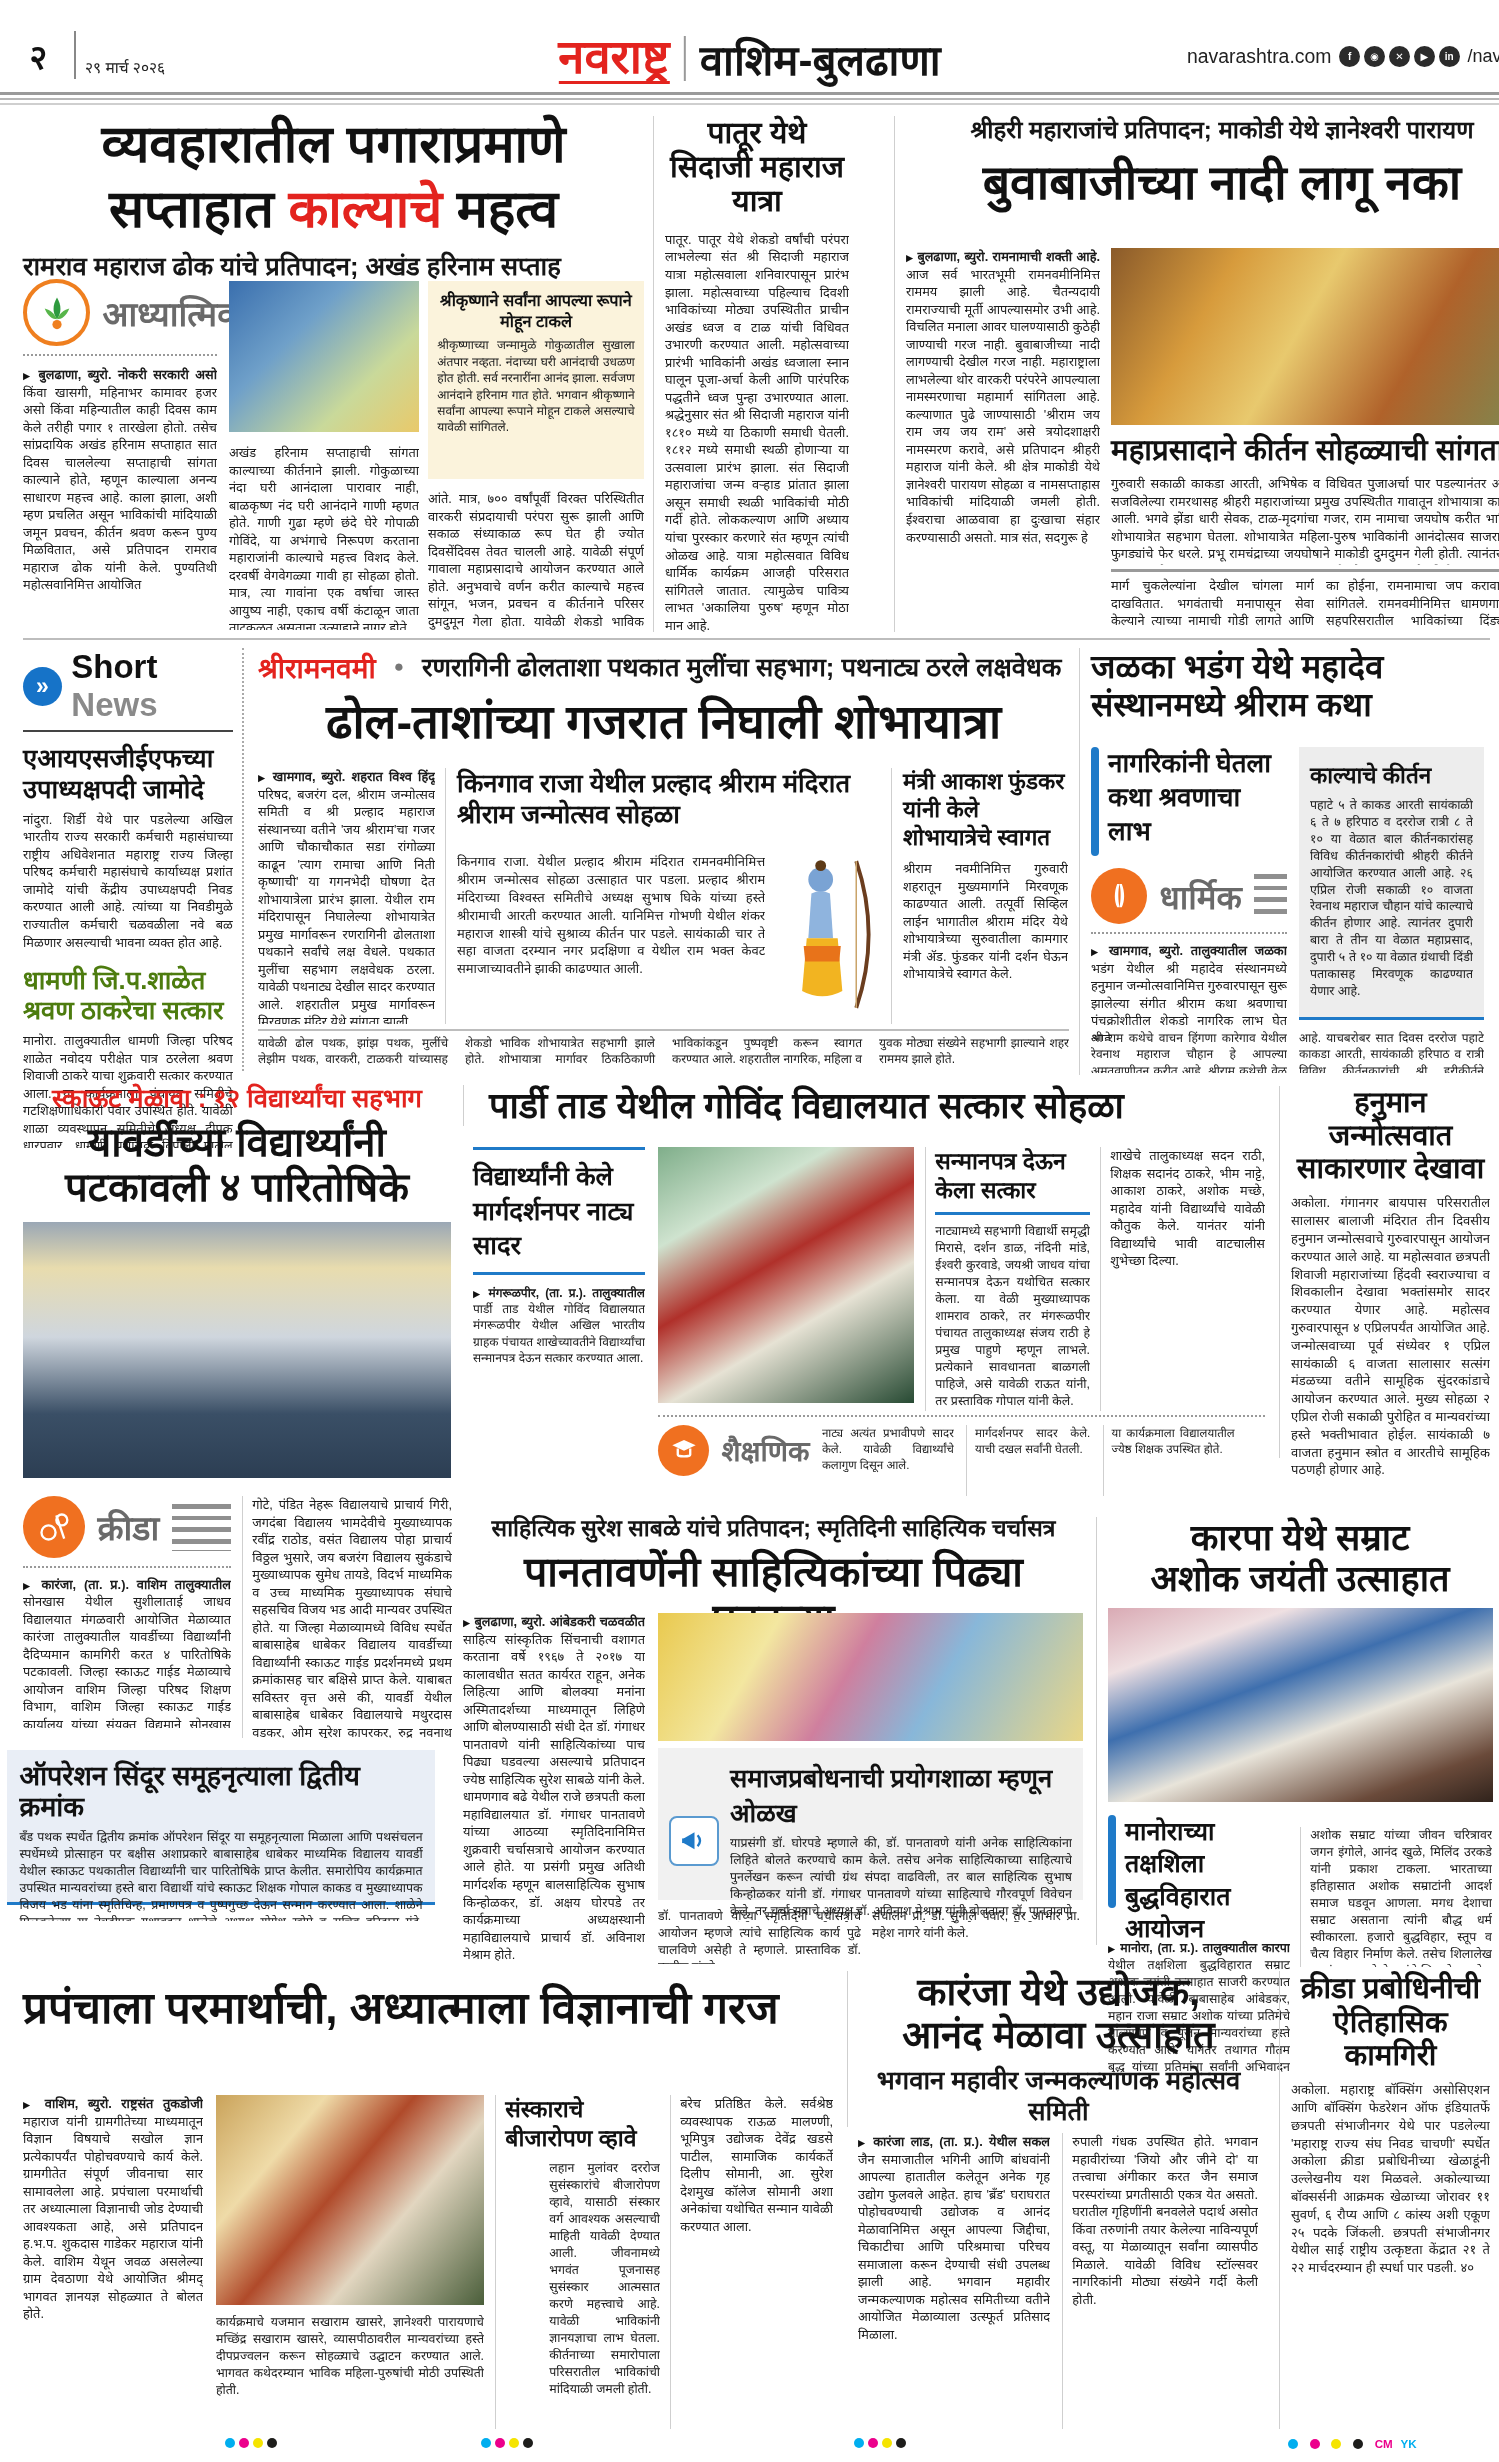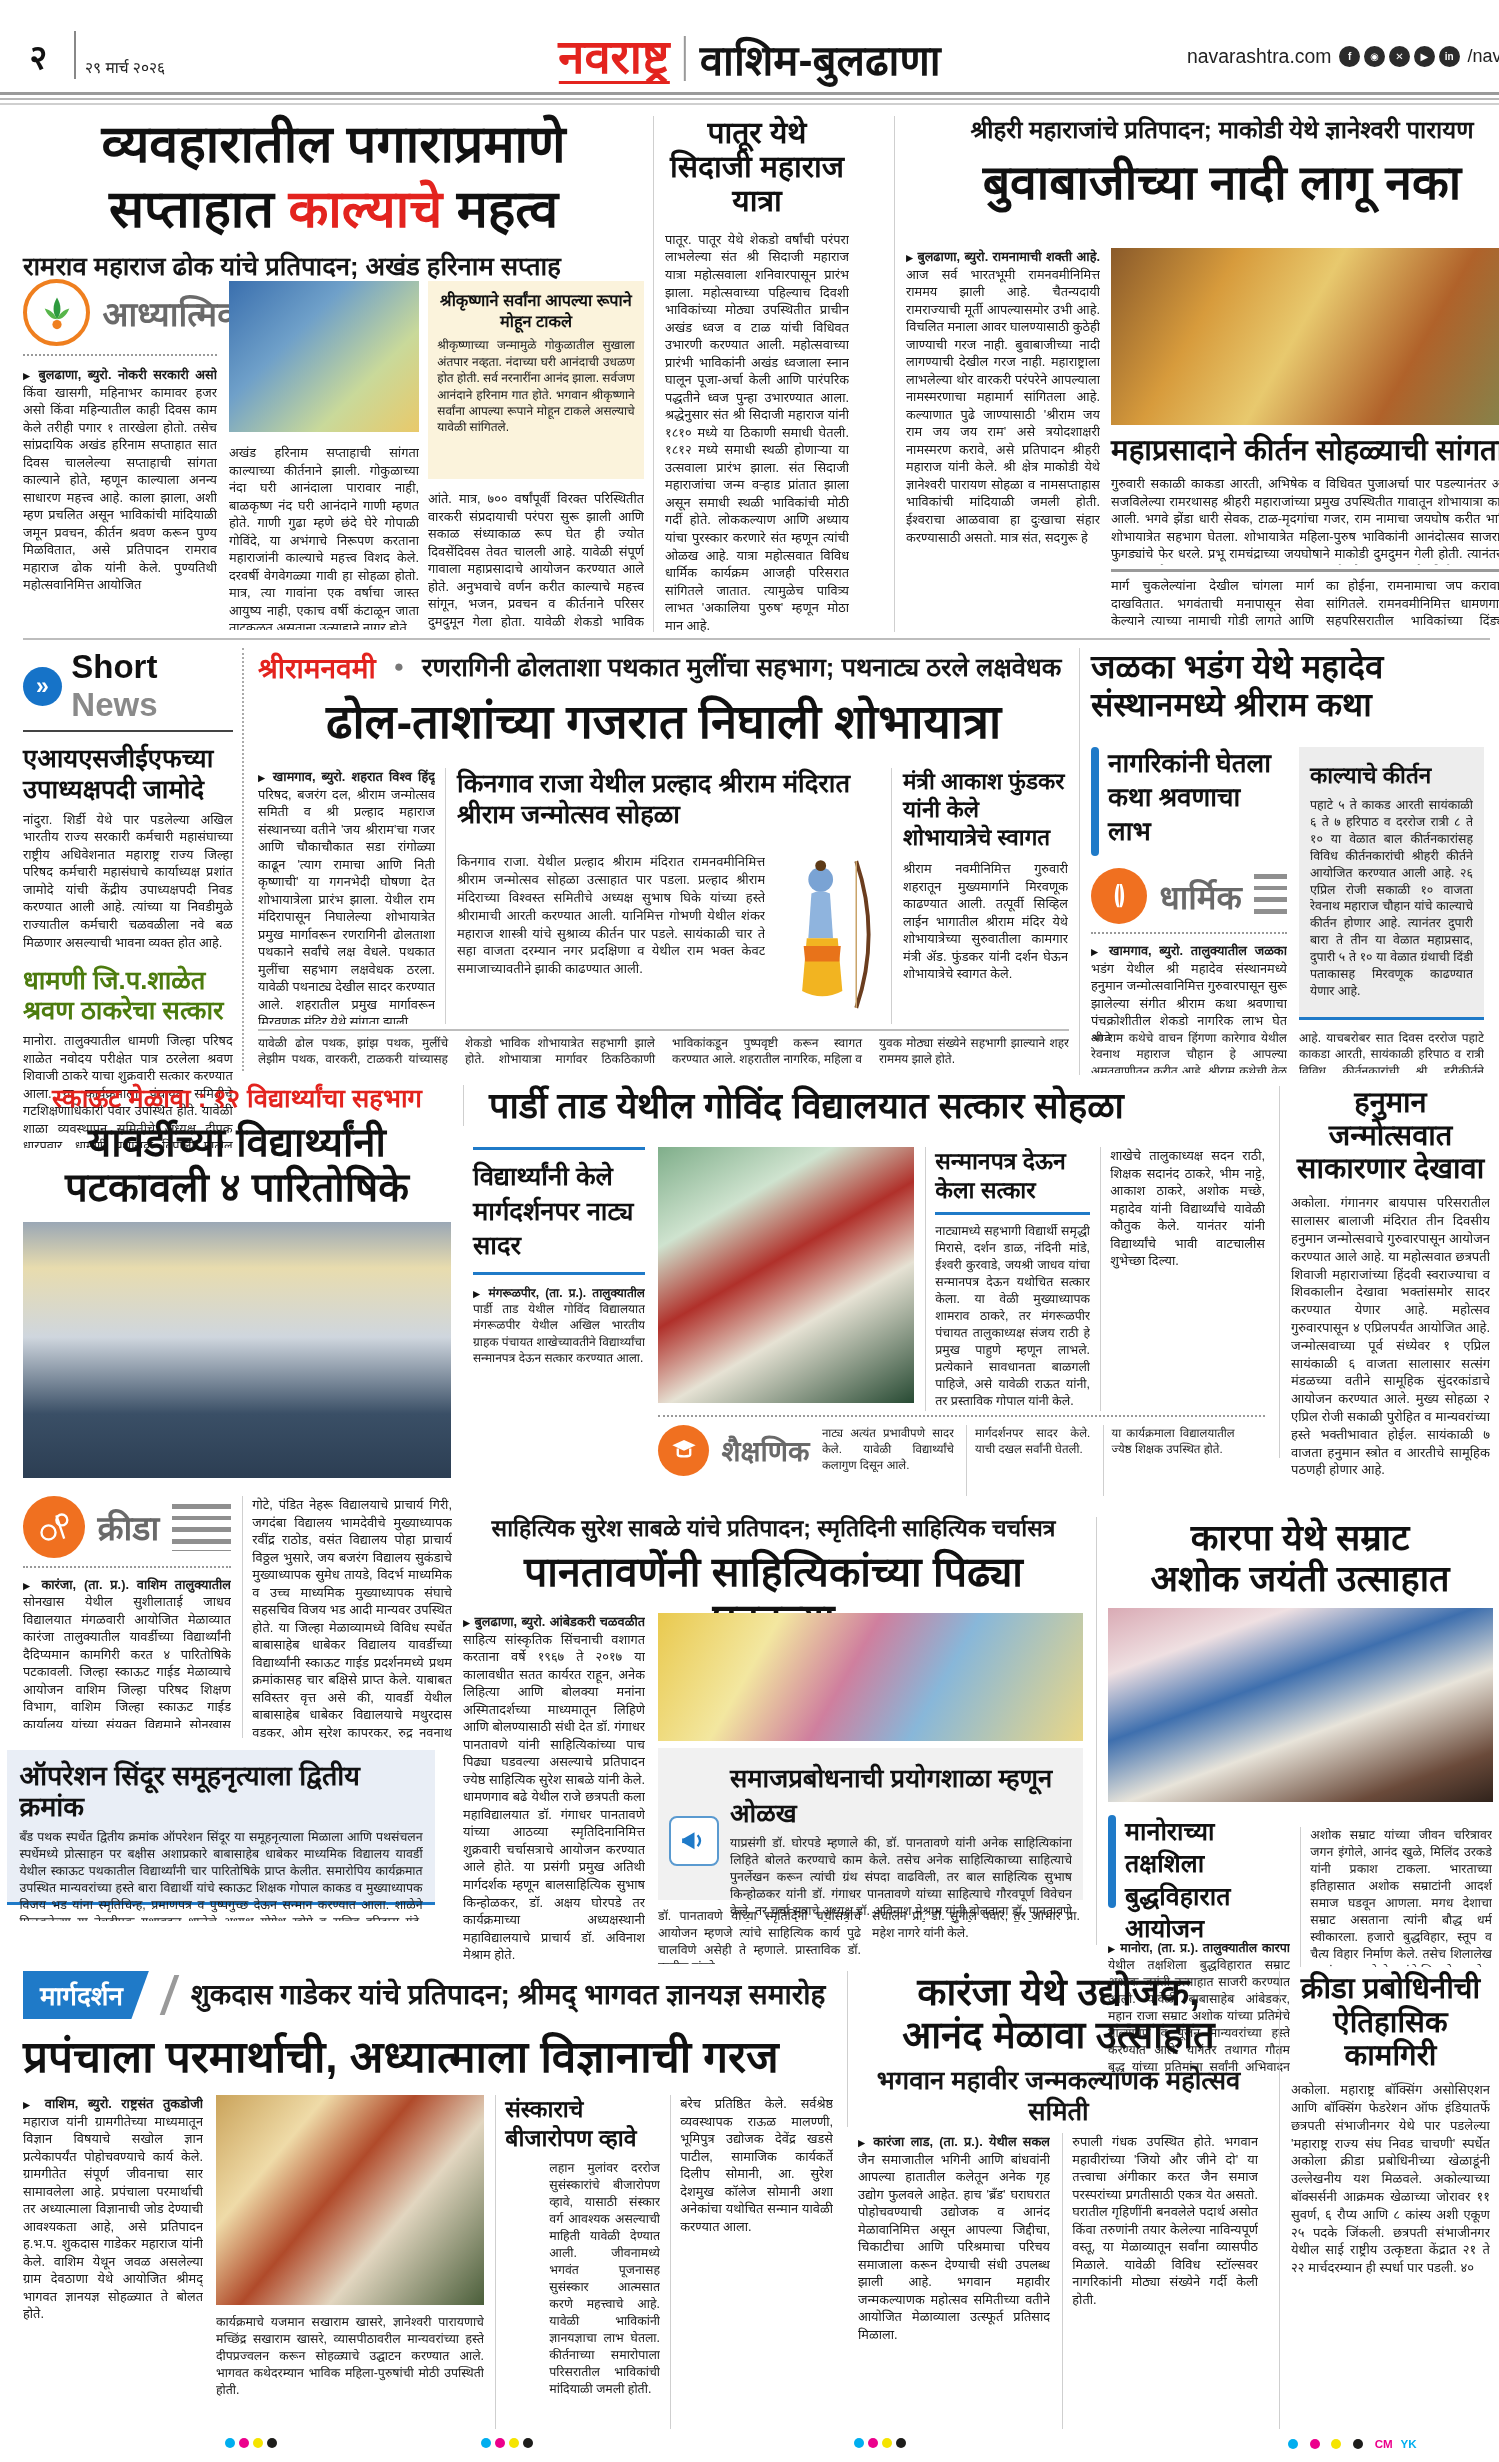--- a/index.html
+++ b/index.html
@@ -260,25 +260,20 @@
     <div class="photo" style="width:385px;height:194px;margin-top:9.3px;background:linear-gradient(160deg,#d9aab4 0%,#efe0e2 20%,#3e6fae 40%,#e8e4da 60%,#6a4a3a 85%,#30231c 100%);"></div>
     <div style="display:flex;gap:9.3px;margin-top:12.4px;width:186px;">
       <span class="bluebar" style="width:7.8px;height:93px;border-radius:4.7px;flex:0 0 auto;"></span>
       <span style="font-size:25px;font-weight:700;line-height:1.3;color:#111;">मानोराच्या तक्षशिला बुद्धविहारात आयोजन</span>
     </div>
     <div class="abs bd byl" style="left:11px;top:423px;width:182px;height:132px;font-size:12.4px;">मानोरा, (ता. प्र.). तालुक्यातील कारपा येथील तक्षशिला बुद्धविहारात सम्राट अशोक जयंती उत्साहात साजरी करण्यात आली. यावेळी बाबासाहेब आंबेडकर, महान राजा सम्राट अशोक यांच्या प्रतिमेचे माल्यार्पण व पूजन मान्यवरांच्या हस्ते करण्यात आले. यानंतर तथागत गौतम बुद्ध यांच्या प्रतिमांना सर्वांनी अभिवादन केले.</div>
     <div class="abs bd vrule" style="left:203px;top:310px;width:192px;height:140px;padding-left:9.3px;font-size:12.4px;">अशोक सम्राट यांच्या जीवन चरित्रावर जगन इंगोले, आनंद खुळे, मिलिंद उरकडे यांनी प्रकाश टाकला. भारताच्या इतिहासात अशोक सम्राटांनी आदर्श समाज घडवून आणला. मगध देशाचा सम्राट असताना त्यांनी बौद्ध धर्म स्वीकारला. हजारो बुद्धविहार, स्तूप व चैत्य विहार निर्माण केले. तसेच शिलालेख व स्तंभ तयार केले. त्यांचे शिलालेख अनेक भाषांमध्ये आहेत, अशी माहिती यावेळी देण्यात आली.</div>
   </div>
 
   <div class="abs" style="left:23px;top:1971px;width:815px;">
-    <div style="display:flex;align-items:center;gap:18.6px;">
-      <span style="background:#1f7ac8;color:#fff;font-size:26px;font-weight:800;padding:6.2px 26px 6.2px 17px;clip-path:polygon(0 0,100% 0,86% 100%,0 100%);">मार्गदर्शन</span>
-      <span style="width:4.7px;height:40px;background:#9a9a9a;transform:skewX(-20deg);"></span>
-      <span class="kick" style="font-size:28px;text-align:left;">शुकदास गाडेकर यांचे प्रतिपादन; श्रीमद् भागवत ज्ञानयज्ञ समारोह</span>
-    </div>
     <div class="h" style="font-size:44px;margin-top:12.4px;text-align:left;">प्रपंचाला परमार्थाची, अध्यात्माला विज्ञानाची गरज</div>
   </div>
   <div class="abs bd byl" style="left:23px;top:2095px;width:180px;height:334px;font-size:12.8px;">वाशिम, ब्युरो. राष्ट्रसंत तुकडोजी महाराज यांनी ग्रामगीतेच्या माध्यमातून विज्ञान विषयाचे सखोल ज्ञान प्रत्येकापर्यंत पोहोचवण्याचे कार्य केले. ग्रामगीतेत संपूर्ण जीवनाचा सार सामावलेला आहे. प्रपंचाला परमार्थाची तर अध्यात्माला विज्ञानाची जोड देण्याची आवश्यकता आहे, असे प्रतिपादन ह.भ.प. शुकदास गाडेकर महाराज यांनी केले. वाशिम येथून जवळ असलेल्या ग्राम देवठाणा येथे आयोजित श्रीमद् भागवत ज्ञानयज्ञ सोहळ्यात ते बोलत होते.</div>
   <div class="abs photo" style="left:216px;top:2095px;width:268px;height:210px;background:linear-gradient(130deg,#caa35a 0%,#efdba8 25%,#b04a2a 45%,#e2d6c0 65%,#4a5e3a 100%);"></div>
   <div class="abs bd" style="left:216px;top:2314px;width:268px;height:115px;font-size:12.4px;">कार्यक्रमाचे यजमान सखाराम खासरे, ज्ञानेश्वरी पारायणाचे मच्छिंद्र सखाराम खासरे, व्यासपीठावरील मान्यवरांच्या हस्ते दीपप्रज्वलन करून सोहळ्याचे उद्घाटन करण्यात आले. भागवत कथेदरम्यान भाविक महिला-पुरुषांची मोठी उपस्थिती होती.</div>
   <div class="abs vrule" style="left:495px;top:2095px;width:165px;height:334px;padding-left:9.3px;">
     <div style="font-size:23px;font-weight:700;color:#111;line-height:1.25;">संस्काराचे बीजारोपण व्हावे</div>
     <div class="bd" style="margin-top:7.8px;height:272px;font-size:12.4px;margin-left:44px;">लहान मुलांवर दररोज सुसंस्कारांचे बीजारोपण व्हावे, यासाठी संस्कार वर्ग आवश्यक असल्याची माहिती यावेळी देण्यात आली. जीवनामध्ये भगवंत पूजनासह सुसंस्कार आत्मसात करणे महत्त्वाचे आहे. यावेळी भाविकांनी ज्ञानयज्ञाचा लाभ घेतला. कीर्तनाच्या समारोपाला परिसरातील भाविकांची मांदियाळी जमली होती.</div>
   </div>
   <div class="abs bd vrule" style="left:670px;top:2095px;width:163px;height:334px;padding-left:9.3px;font-size:12.8px;">बरेच प्रतिष्ठित केले. सर्वश्रेष्ठ व्यवस्थापक राऊळ मालण्णी, भूमिपुत्र उद्योजक देवेंद्र खडसे पाटील, सामाजिक कार्यकर्ते दिलीप सोमानी, आ. सुरेश देशमुख कॉलेज सोमानी अशा अनेकांचा यथोचित सन्मान यावेळी करण्यात आला.</div>

